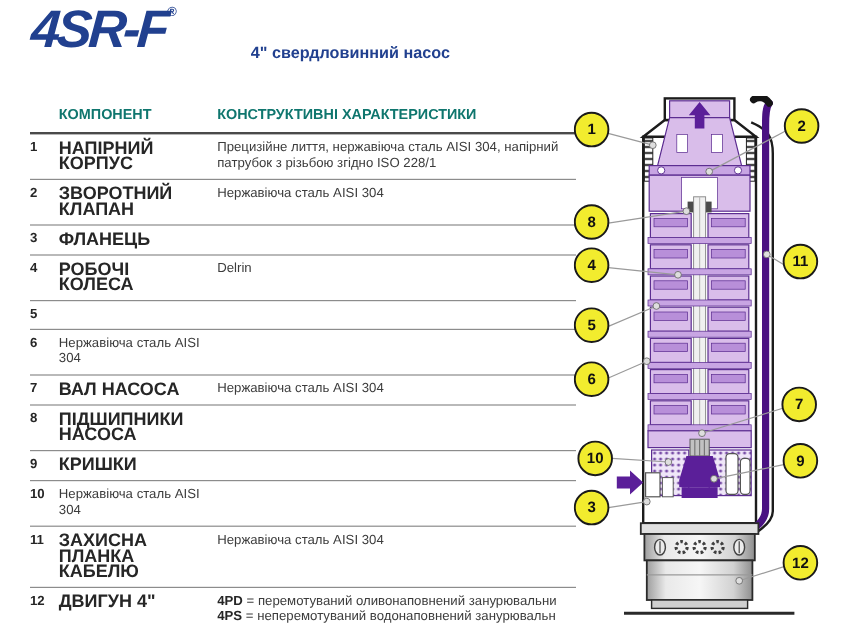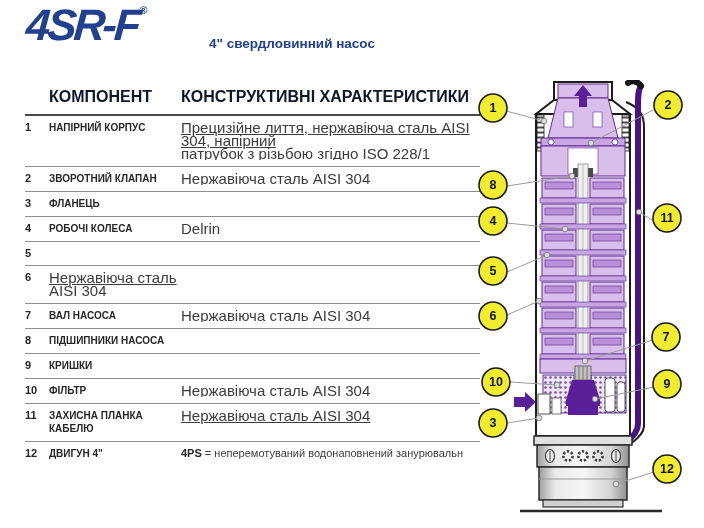--- a/index.html
+++ b/index.html
@@ -16,29 +16,29 @@
   .logo sup { font-size:11px; font-style:normal; letter-spacing:0; vertical-align:26px; }
   .subtitle {
     position:absolute; left:209px; top:36px;
     font-size:13.5px; font-weight:bold; color:#21408f;
   }
   .comp-table { position:absolute; left:25px; top:88px; width:455px; }
   .thead {
     display:grid; grid-template-columns:24px 132px 1fr;
     padding-bottom:8px; border-bottom:2px solid #4a4a4a;
   }
-  .thead .hcell { font-size:16px; font-weight:bold; color:#0f172a; }
+  .thead .hcell { font-size:12px; font-weight:bold; color:#0f766e; }
   .trow {
     display:grid; grid-template-columns:24px 132px 1fr;
     padding:5px 0 6px 0; border-bottom:1px solid #8c8c8c;
   }
   .trow:last-child { border-bottom:none; }
   .num  { font-size:11px; font-weight:bold; color:#262626; }
-  .name { font-size:10px; font-weight:bold; color:#262626; line-height:13px; padding-right:8px; }
-  .desc { font-size:15px; color:#3c3c3c; line-height:13px; white-space:pre-line; overflow:hidden;text-decoration:underline; }
+  .name { font-size:15px; font-weight:bold; color:#262626; line-height:13px; padding-right:8px; }
+  .desc { font-size:11px; color:#3c3c3c; line-height:13px; white-space:pre-line; overflow:hidden; }
   .motor-line { font-size:11px; color:#3c3c3c; line-height:13px; white-space:nowrap; overflow:hidden; }
   .motor-line b { color:#262626; }
   .diagram { position:absolute; left:478px; top:80px; width:226px; height:448px; }
   .callout-label { font-size:12.5px; font-weight:bold; fill:#111; }
 </style>
 </head>
 <body>
 
 <div class="logo"><span>4SR-F</span><sup>®</sup></div>
 <div class="subtitle">4" свердловинний насос</div>
@@ -85,32 +85,32 @@
   <div class="trow">
     <div class="num">8</div>
     <div class="name">ПІДШИПНИКИ НАСОСА</div>
   </div>
   <div class="trow">
     <div class="num">9</div>
     <div class="name">КРИШКИ</div>
   </div>
   <div class="trow">
     <div class="num">10</div>
-    <div class="name">ФІЛЬТР</div>
     <div class="desc">Нержавіюча сталь AISI 304</div>
   </div>
   <div class="trow">
     <div class="num">11</div>
     <div class="name">ЗАХИСНА ПЛАНКА КАБЕЛЮ</div>
     <div class="desc">Нержавіюча сталь AISI 304</div>
   </div>
   <div class="trow">
     <div class="num">12</div>
     <div class="name">ДВИГУН 4"</div>
     <div>
+      <div class="motor-line"><b>4PD</b> <span>= перемотуваний оливонаповнений занурювальни</span></div>
       <div class="motor-line"><b>4PS</b> <span>= неперемотуваний водонаповнений занурювальн</span></div>
     </div>
   </div>
 </div>
 
 <svg class="diagram" viewBox="0 0 226 448">
   <defs>
     <pattern id="mesh" width="5" height="5" patternUnits="userSpaceOnUse">
       <rect width="5" height="5" fill="#efe6f8"></rect>
       <circle cx="2.5" cy="2.5" r="1.3" fill="#7a4fa8"></circle>

